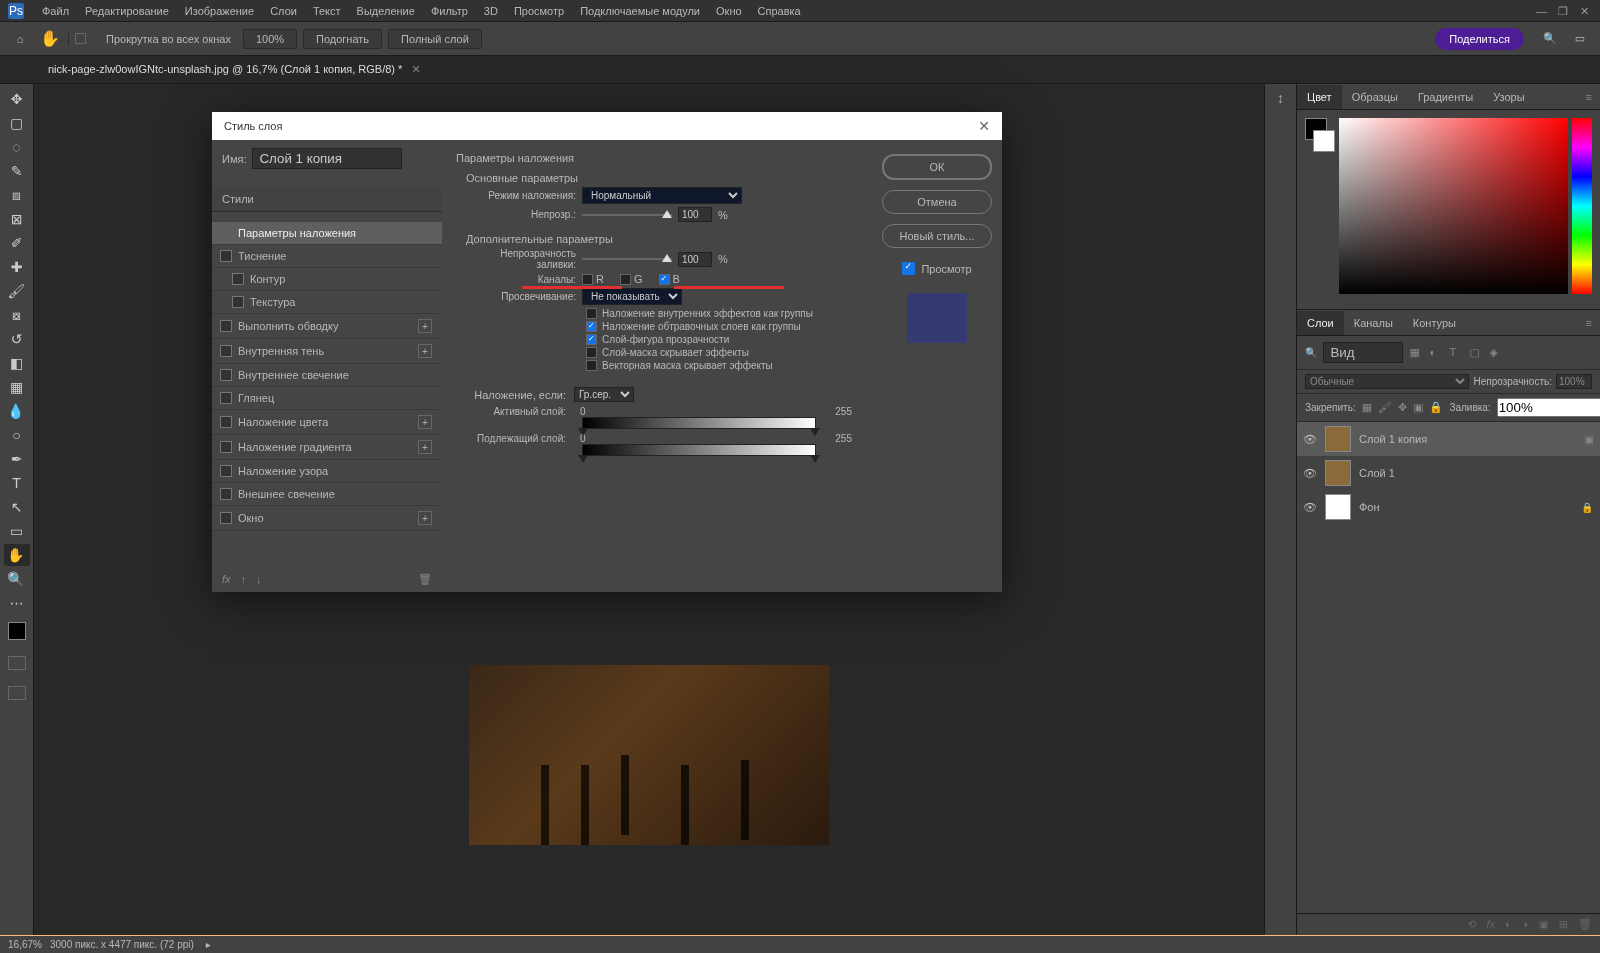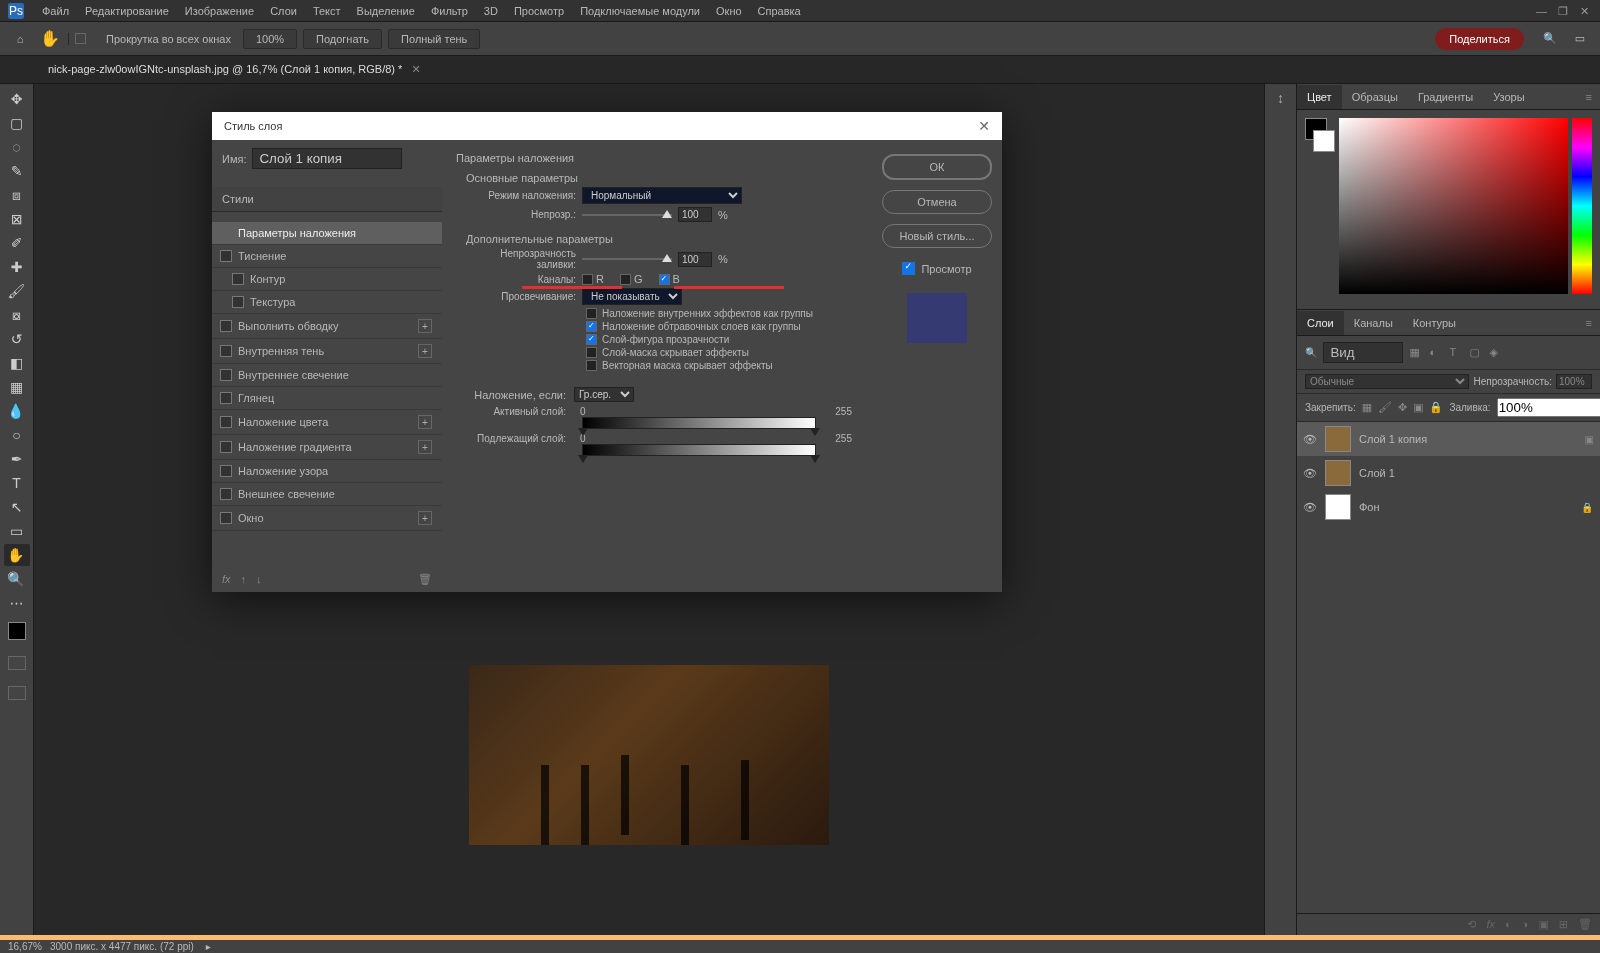--- a/index.html
+++ b/index.html
@@ -11,21 +11,21 @@
 .menubar .menu-item { padding: 0 8px; cursor: pointer; }
 .menubar .spacer { flex: 1; }
 .menubar .win-ctrl { width: 12px; height: 12px; margin-left: 10px; color:#999;}
 
 
 .optionsbar { height: 34px; background: #424242; display: flex; align-items: center; padding: 0 8px; border-bottom: 1px solid #1a1a1a; gap: 6px; }
 .optionsbar .iconbtn { width: 24px; height: 24px; display: flex; align-items: center; justify-content: center; }
 .optionsbar .hand { font-size: 16px; }
 .optionsbar .chk { display: flex; align-items: flex-start; gap: 20px; padding:0 6px; border-left:1px solid #2a2a2a;}
 .optionsbar .pill { padding: 3px 12px; border: 1px solid #2a2a2a; border-radius: 2px; background:#3a3a3a;}
-.optionsbar .blue-btn { background: #7f1d1d; color: white; padding: 5px 14px; border-radius: 14px; margin-left: auto; }
+.optionsbar .blue-btn { background: #4c1d95; color: white; padding: 5px 14px; border-radius: 14px; margin-left: auto; }
 
 
 .doctab { height: 28px; background: #282828; display: flex; align-items: center; padding-left: 40px; border-bottom: 1px solid #1a1a1a; }
 .doctab .tab { padding: 0 8px; color: #ddd; font-size: 11px; }
 .doctab .tab-x { margin-left: 6px; color: #888; }
 
 
 .main { display: flex; height: calc(100% - 22px - 34px - 28px - 18px); }
 .toolbox { width: 34px; background: #424242; border-right: 1px solid #1a1a1a; display: flex; flex-direction: column; align-items: center; padding-top: 4px; gap: 2px; }
 .toolbox .tool { width: 26px; height: 22px; display: flex; align-items: center; justify-content: center; font-size: 14px; border-radius: 2px; color:#ccc;}
@@ -68,21 +68,21 @@
 .layer-list { flex:1; overflow:auto;}
 .layer-item { display: flex; align-items: center; padding: 4px 6px; gap: 8px; }
 .layer-item.selected { background: #5a5a5a; }
 .layer-eye { width:14px; font-size:11px; color:#bbb;}
 .layer-thumb { width: 26px; height: 26px; background: #8a6a3a; border: 1px solid #888; }
 .layer-thumb.white { background: #fff; }
 .layer-item .lock { margin-left:auto; color:#888; font-size:10px;}
 .layers-footer { display:flex; justify-content:flex-end; gap:10px; padding:4px 8px; border-top:1px solid #1a1a1a; font-size:11px; color:#666;}
 
 
-.statusbar { height: 18px; background: #424242; border-top: 5px solid #fdba74; display: flex; align-items: center; padding: 0 8px; gap: 12px; font-size: 10px; }
+.statusbar { height: 18px; background: #424242; border-top: 1px solid #fdba74; display: flex; align-items: center; padding: 0 8px; gap: 12px; font-size: 10px; }
 .statusbar .seg1 { width:30px; text-align:right;}
 
 
 .dialog { position: absolute; top: 112px; left: 212px; width: 790px; height: 480px; background: #454545; box-shadow: 0 8px 40px rgba(0,0,0,.6); z-index: 100; display:flex; flex-direction:column;}
 .dialog-titlebar { height: 28px; background: #fff; color: #333; display: flex; align-items: center; padding: 0 12px; }
 .dialog-titlebar .dx { margin-left:auto; color:#666; font-size:14px;}
 .dialog-body { flex:1; display:flex;}
 
 .dlg-left { width: 230px; display:flex; flex-direction:column;gap:10px;}
 .dlg-name-row { padding: 8px 10px; display:flex; align-items:center; gap:6px;}
@@ -166,21 +166,21 @@
 
 <div class="optionsbar">
   <div class="iconbtn">⌂</div>
   <div class="iconbtn hand">✋</div>
   <div class="chk">
     <span style="width:11px;height:11px;border:1px solid #666;display:inline-block;"></span>
     <span>Прокрутка во всех окнах</span>
   </div>
   <div class="pill">100%</div>
   <div class="pill">Подогнать</div>
-  <div class="pill">Полный тень</div>
+  <div class="pill">Полный слой</div>
   <div class="blue-btn">Поделиться</div>
   <div class="iconbtn" style="margin-left:8px;">🔍</div>
   <div class="iconbtn">▭</div>
 </div>
 
 <div class="doctab">
   <div class="tab">
     <span>nick-page-zlw0owIGNtc-unsplash.jpg @ 16,7% (Слой 1 копия, RGB/8) *</span>
     <span class="tab-x">✕</span>
   </div>

